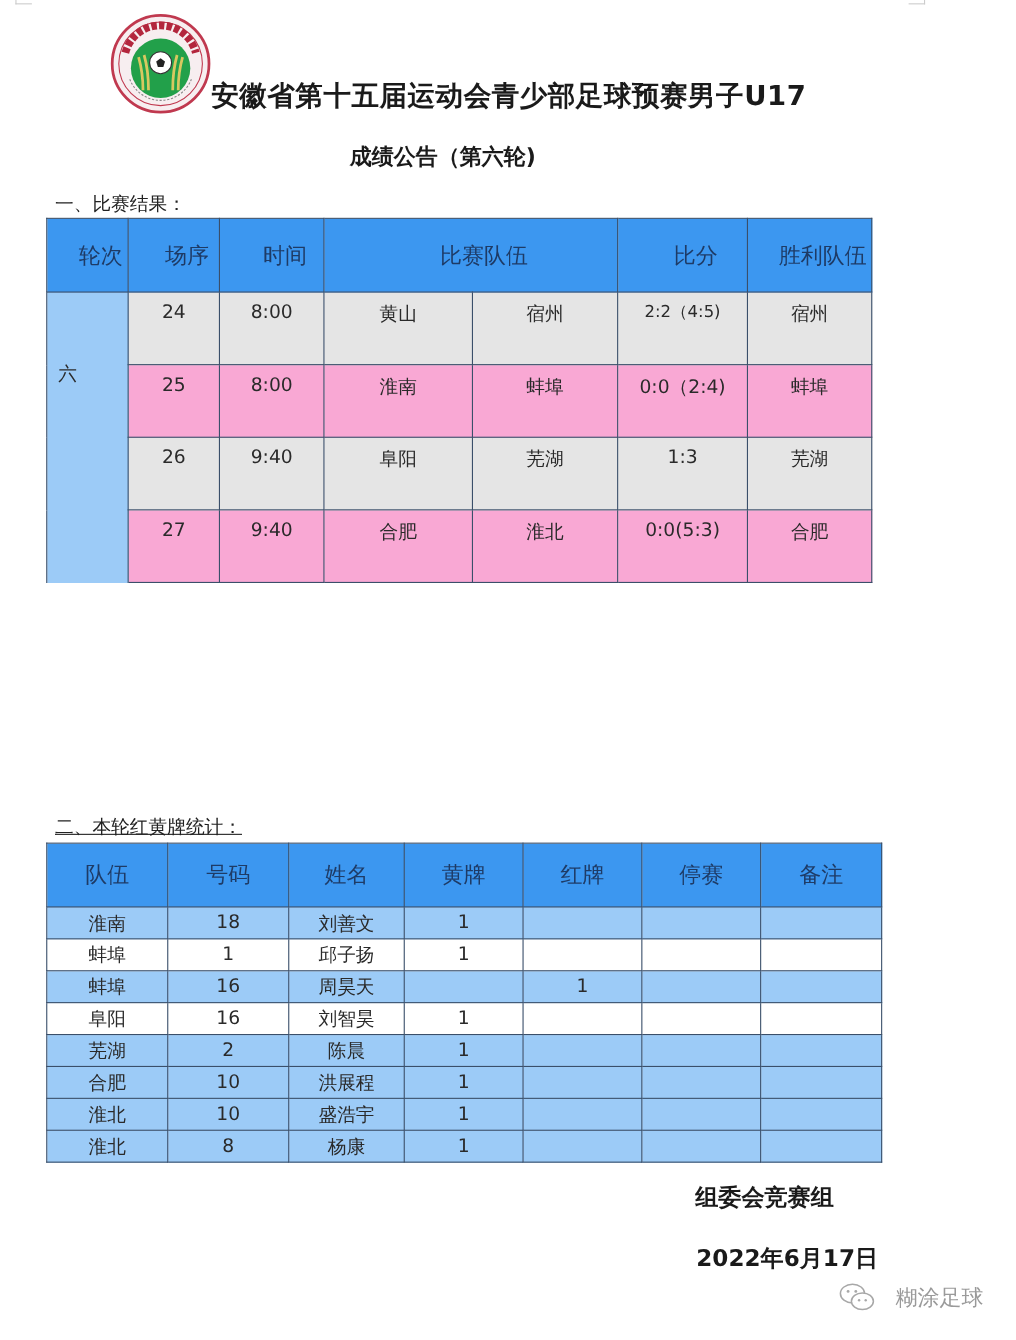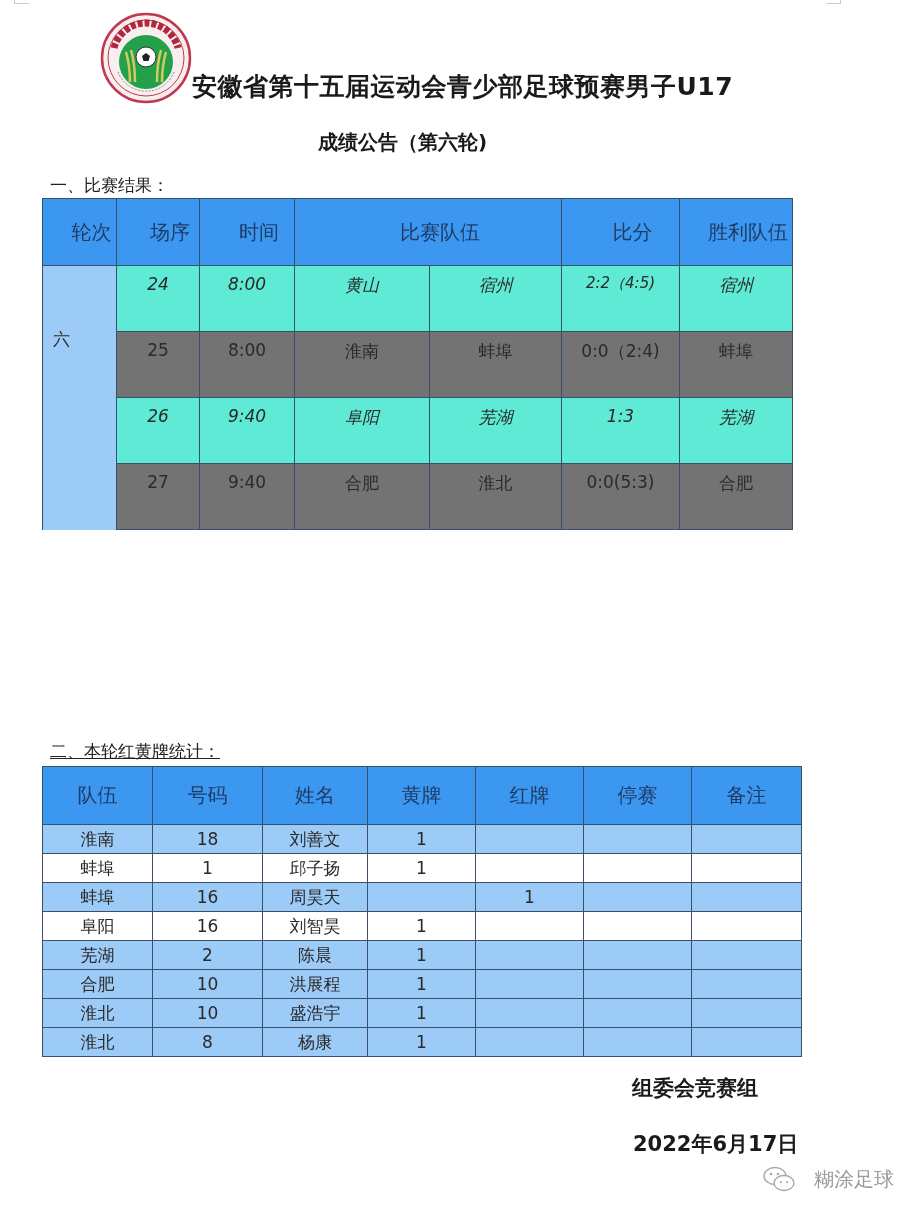--- a/index.html
+++ b/index.html
@@ -19,22 +19,22 @@
 
   table.grid { position: absolute; border-collapse: collapse; table-layout: fixed; }
   table.grid td, table.grid th { border: 1px solid #3a4f6a; padding: 0; text-align: center; }
   table.grid th { background: #3c97f0; color: #1e3b66; font-weight: normal; font-size: 20px; }
 
   
   #results { left: 42px; top: 198px; width: 750px; }
   #results th { height: 66px; padding-left: 24px; }
   #results td { height: 66px; vertical-align: top; font-size: 17px; color: #2a2a2a; padding-top: 8px; box-sizing: border-box; }
   #results td.round { background: #9ccbf7; text-align: left; vertical-align: top; padding-left: 10px; padding-top: 62px; border-left: 1px solid #3a4f6a; border-bottom: none; }
-  #results tr.odd td:not(.round) { background: #5eead4; font-style: italic; }
-  #results tr.even td:not(.round) { background: #737373; }
+  #results tr.odd td:not(.round) { background: #e5e5e5; }
+  #results tr.even td:not(.round) { background: #f9a8d4; }
 
   
   #cards { left: 42px; top: 766px; width: 759px; }
   #cards th { height: 57px; }
   #cards td { height: 28px; font-size: 17px; color: #2a2a2a; }
   #cards tr.blue td { background: #9ccbf7; }
   #cards tr.white td { background: #ffffff; }
 
   .signoff { position: absolute; left: 632px; top: 1074px; font-size: 21px; font-weight: bold; color: #1a1a1a; white-space: nowrap; }
   .date { position: absolute; left: 633px; top: 1130px; font-size: 21px; font-weight: bold; color: #1a1a1a; white-space: nowrap; }

